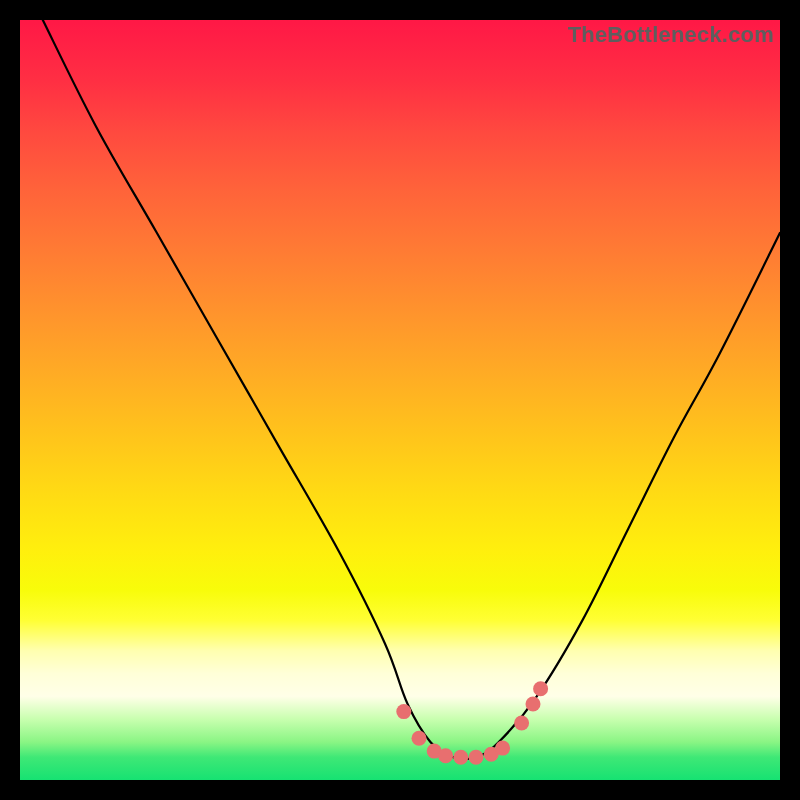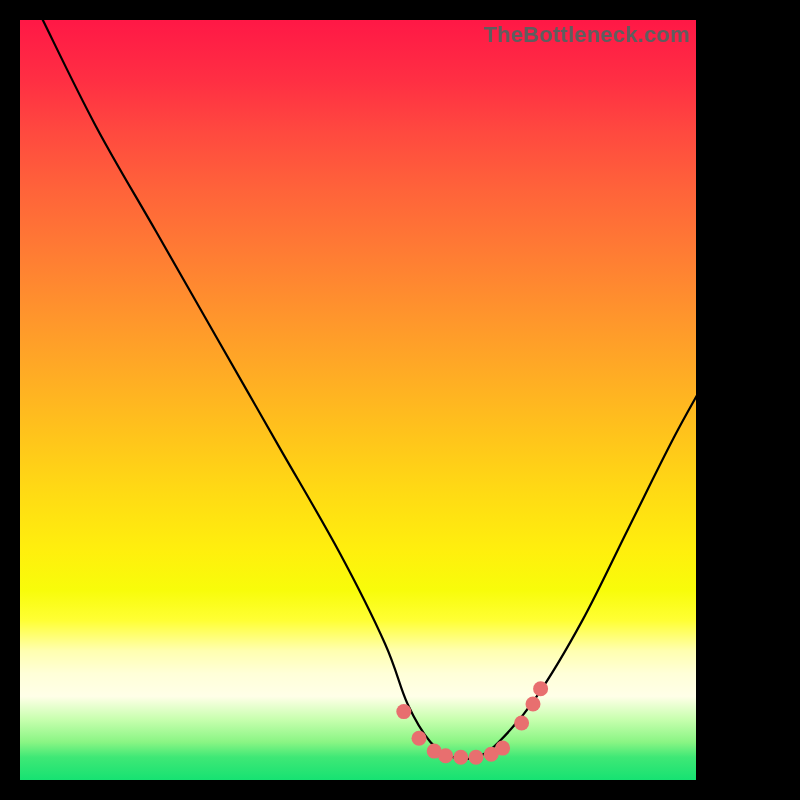--- a/index.html
+++ b/index.html
@@ -6,21 +6,21 @@
   html, body { width: 800px; height: 800px; overflow: hidden; background: #000; }
   .frame {
     position: absolute;
     left: 0; top: 0;
     width: 800px; height: 800px;
     background: #000;
   }
   .plot {
     position: absolute;
     left: 20px; top: 20px;
-    width: 676px; height: 760px;
+    width: 760px; height: 760px;
     background: linear-gradient(
       to bottom,
       #ff1846 0%,
       #ff2f43 8%,
       #ff4a3f 15%,
       #ff623a 22%,
       #ff7a34 30%,
       #ff922d 38%,
       #ffaa25 46%,
       #ffc21c 54%,

